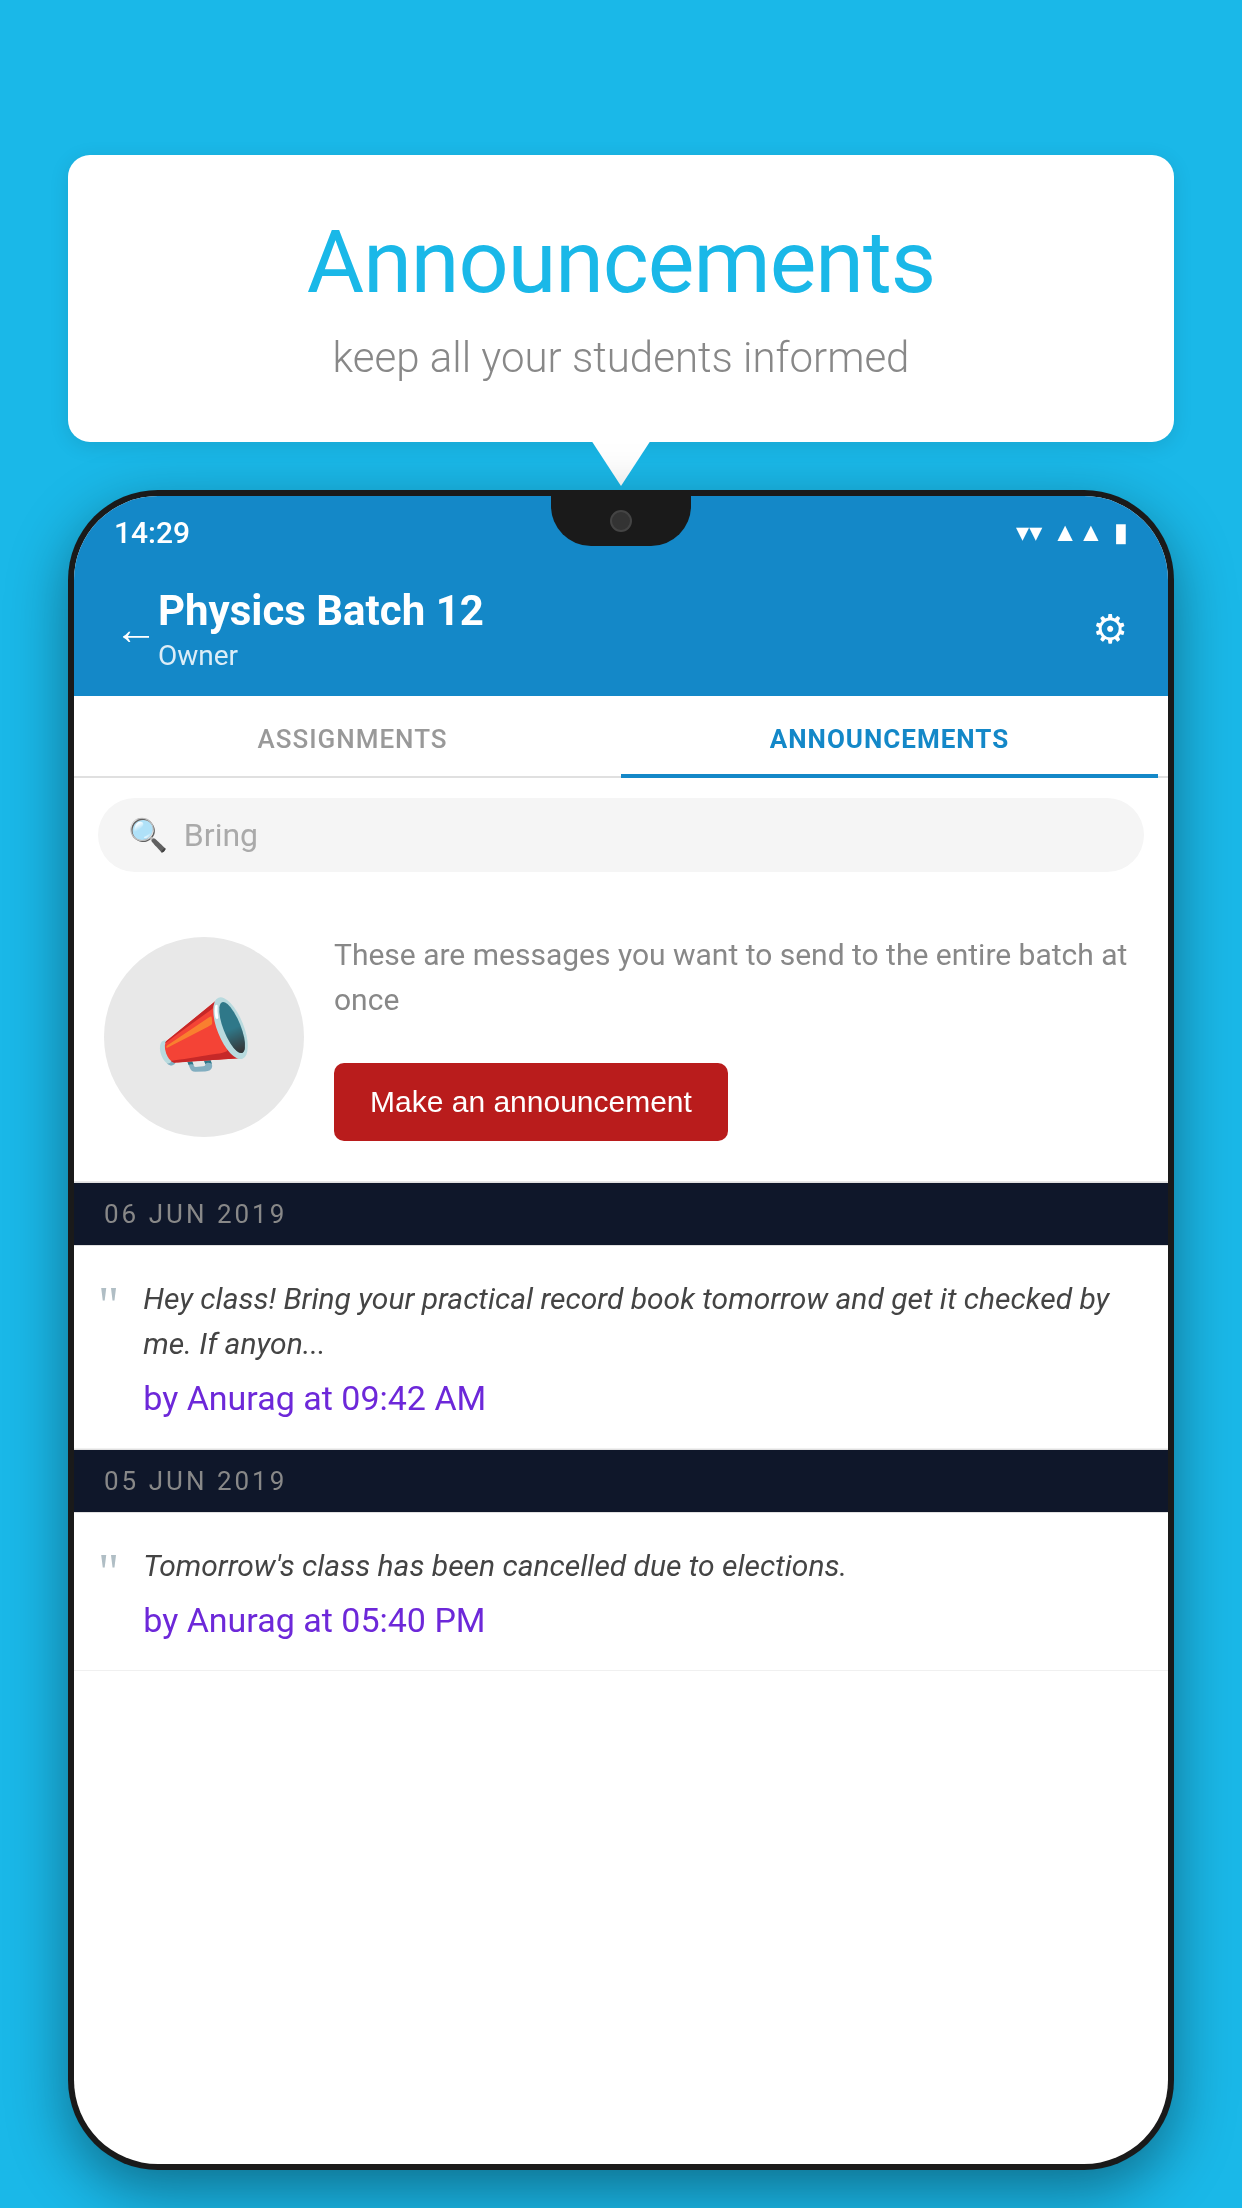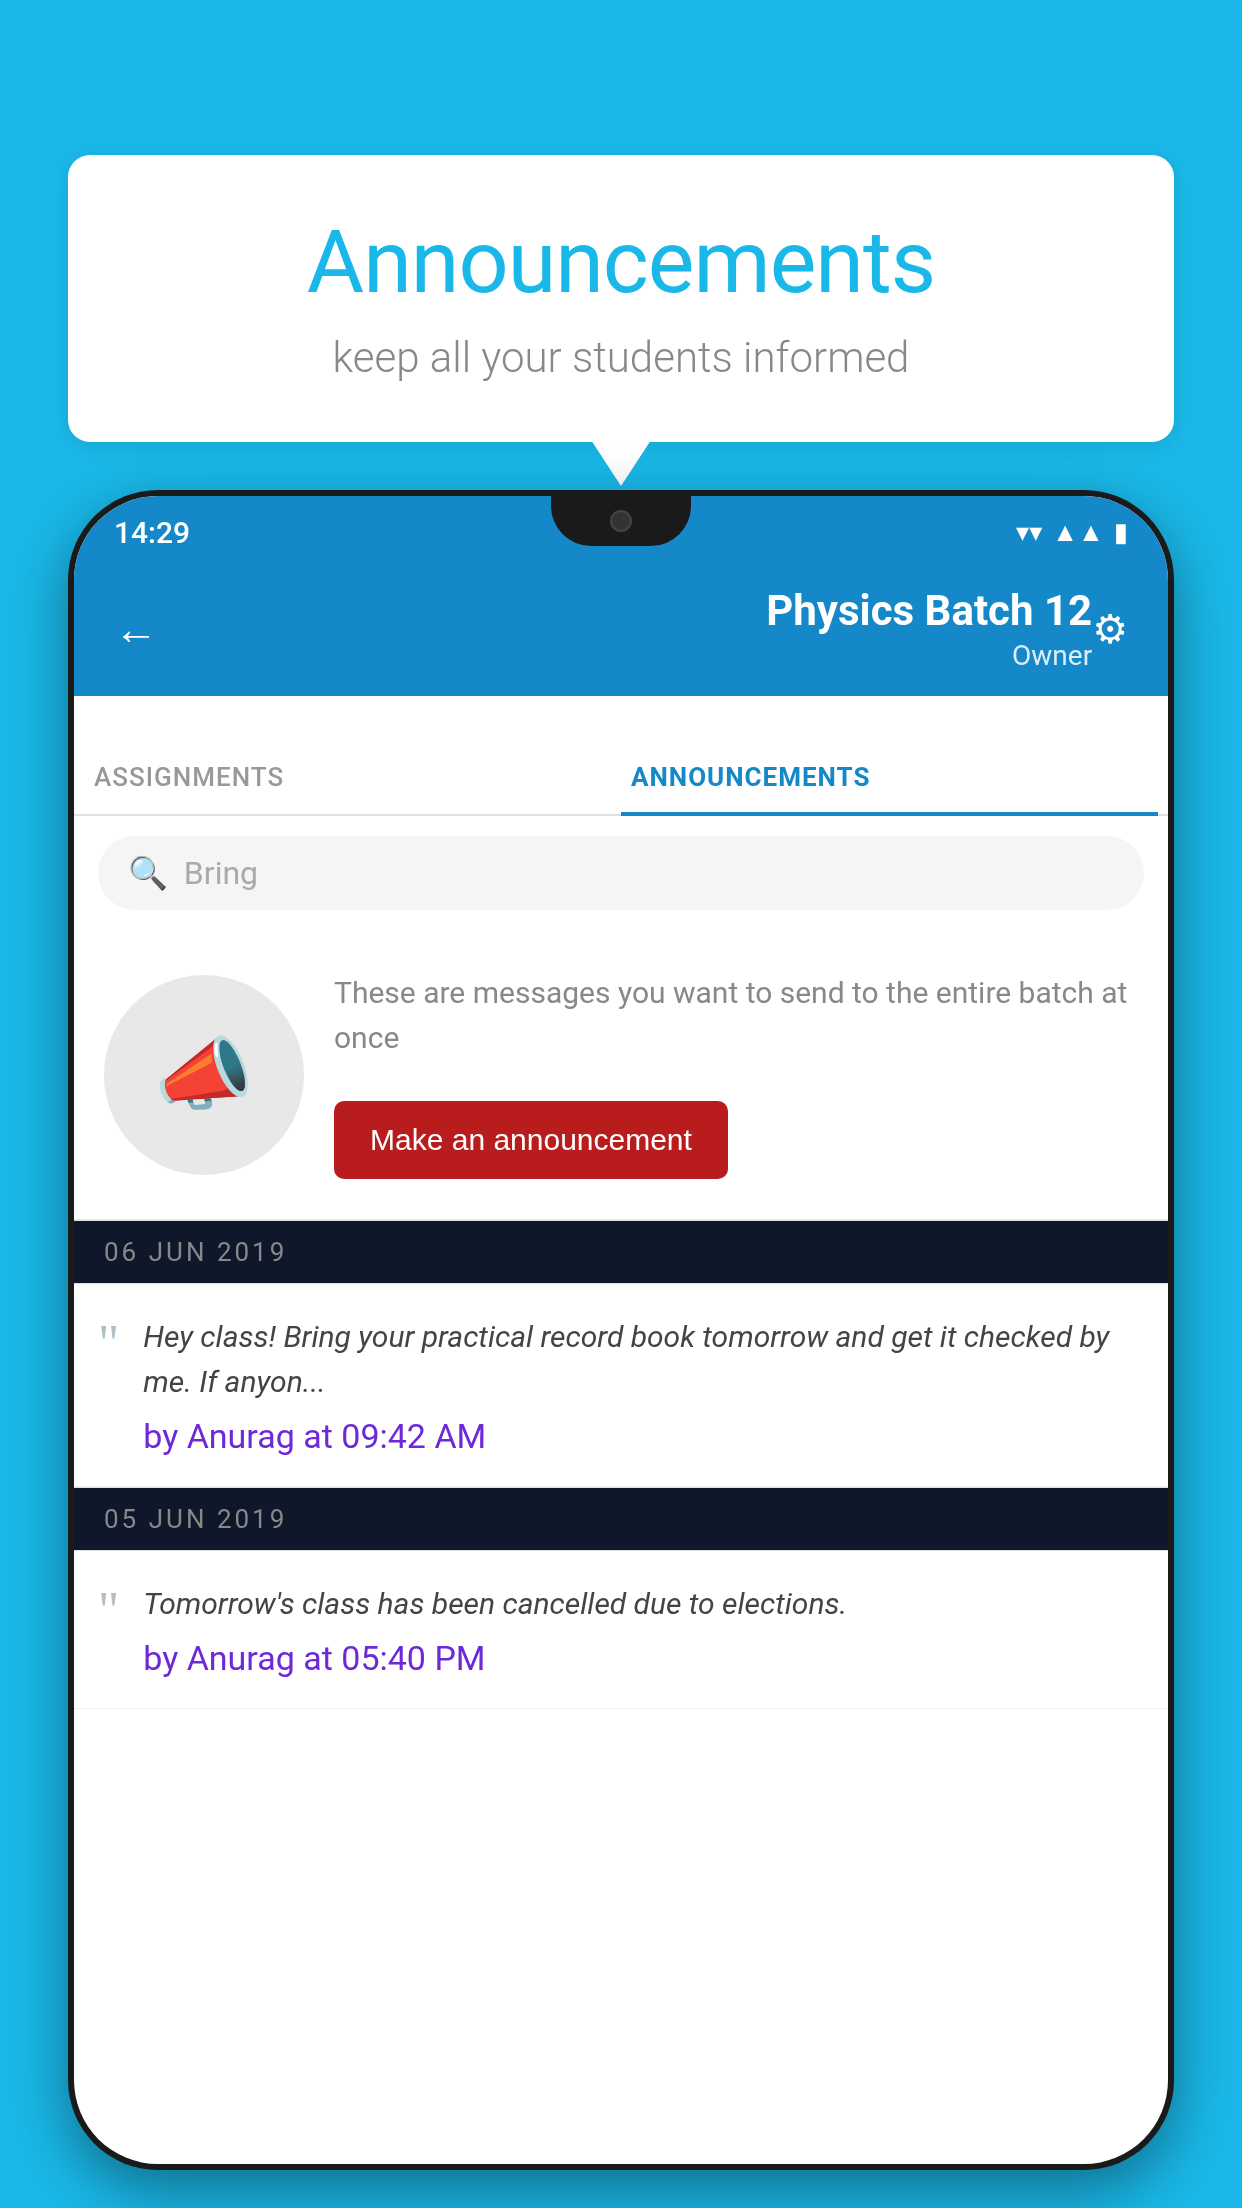--- a/index.html
+++ b/index.html
@@ -173,21 +173,21 @@
       justify-content: space-between;
     }
 
     .header-back {
       color: white;
       font-size: 44px;
       cursor: pointer;
     }
 
     .header-center {
-      text-align: right;
+      text-align: left;
       flex: 1;
     }
 
     .header-title {
       color: white;
       font-size: 42px;
       font-weight: 700;
     }
 
     .header-subtitle {
@@ -206,30 +206,29 @@
     
     .tabs-container {
       background: white;
       display: flex;
       border-bottom: 2px solid #e0e0e0;
       padding: 0 10px;
     }
 
     .tab {
       flex: 1;
-      text-align: left;
-      padding: 22px 10px 22px;
+      text-align: center;
+      padding: 28px 10px 22px;
       font-size: 26px;
       font-weight: 500;
       color: #999;
       letter-spacing: 1px;
       cursor: pointer;
       position: relative;
       white-space: nowrap;
-      margin-top: 44px;
     }
 
     .tab.active {
       color: #1488c8;
       font-weight: 700;
     }
 
     .tab.active::after {
       content: '';
       position: absolute;

